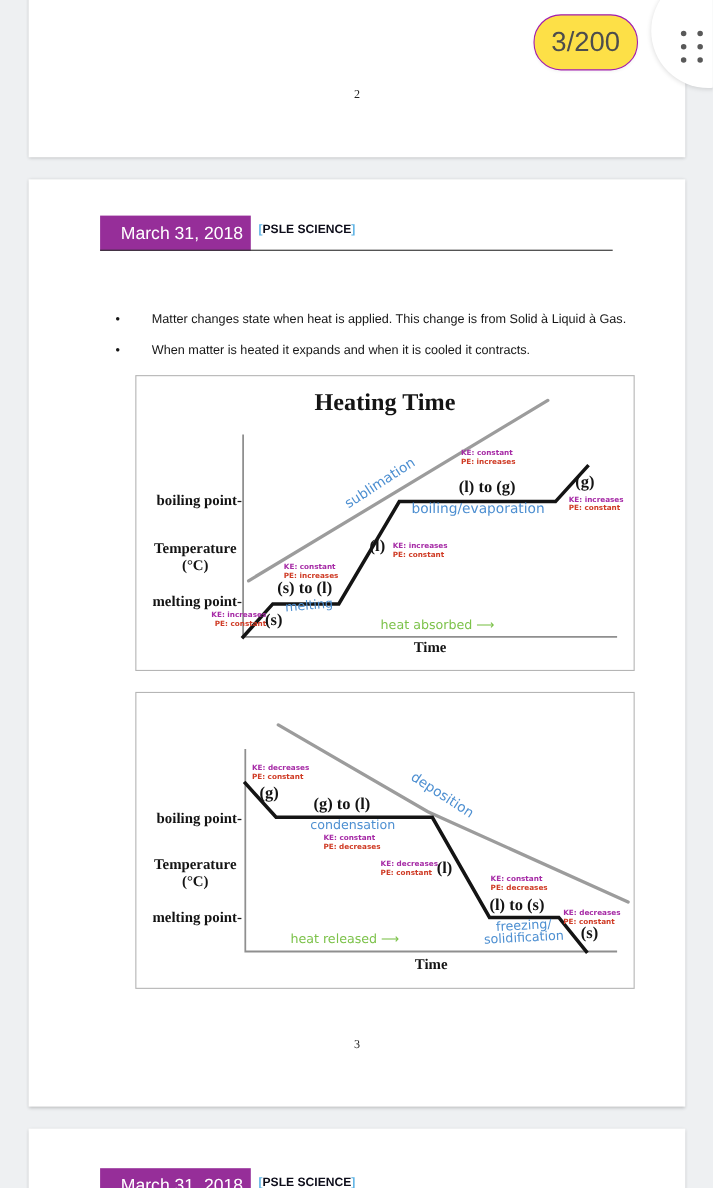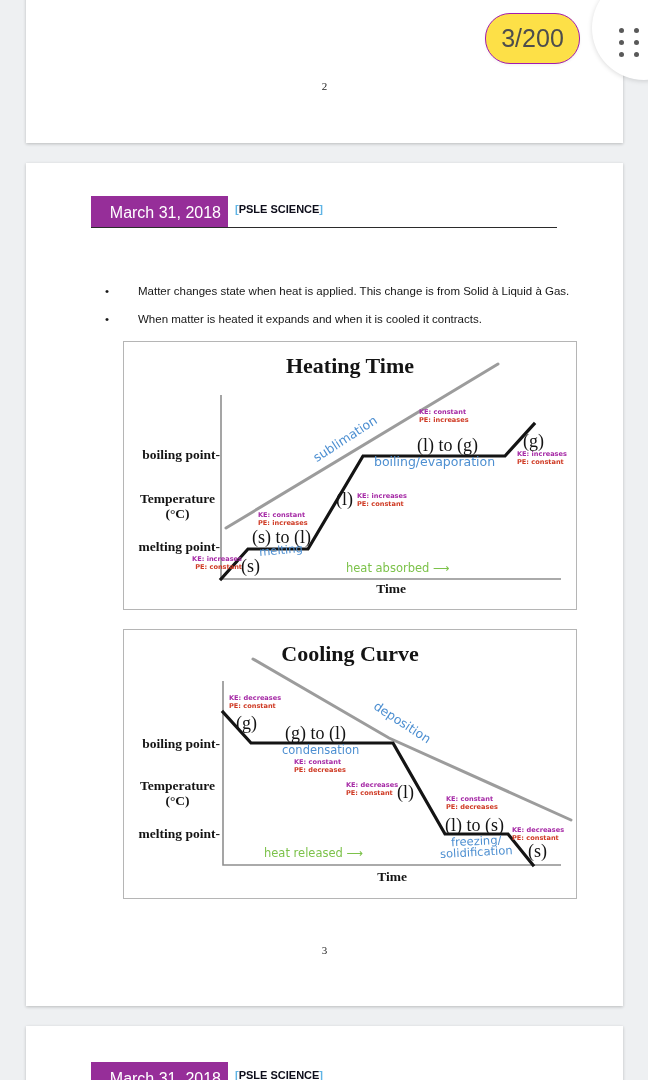--- a/index.html
+++ b/index.html
@@ -24,22 +24,22 @@
   .fig{position:absolute;left:97px;width:452px;height:267px;background:#fff;
        border:1px solid #b5b5b5;overflow:hidden;}
   .fig-title{position:absolute;left:0;right:0;top:11px;text-align:center;
              font-family:"Liberation Serif",serif;font-weight:bold;font-size:22px;color:#141414;}
   .fig svg{position:absolute;left:0;top:0;}
   .axis{fill:none;stroke:#8f8f8f;stroke-width:1.6;}
   .curve{fill:none;stroke:#141414;stroke-width:3.2;stroke-linejoin:miter;stroke-linecap:square;}
   .grayline{fill:none;stroke:#9c9c9c;stroke-width:3;stroke-linecap:round;}
   .axlabel{position:absolute;font-family:"Liberation Serif",serif;font-weight:bold;
            font-size:13.5px;color:#141414;line-height:15px;}
-  .state{position:absolute;font-family:"Liberation Serif",serif;font-weight:normal;
-         font-size:18px;color:#141414;white-space:nowrap;}
+  .state{position:absolute;font-family:"Liberation Serif",serif;font-weight:bold;
+         font-size:15px;color:#141414;white-space:nowrap;}
   .kp{position:absolute;font-family:"DejaVu Sans",sans-serif;font-size:6.6px;line-height:8px;
       font-weight:bold;white-space:nowrap;}
   .kp .ke{color:#a62ba6;display:block;}
   .kp .pe{color:#cf3b25;display:block;}
   .hand{position:absolute;font-family:"DejaVu Sans",sans-serif;color:#4d8fd1;
         font-size:11.5px;white-space:nowrap;}
   .green{position:absolute;font-family:"DejaVu Sans",sans-serif;color:#7cc24a;
          font-size:11.5px;white-space:nowrap;}
   
   .pill{position:absolute;left:485px;top:13px;width:93px;height:49px;background:#fde047;
@@ -118,21 +118,20 @@
       <div class="state" style="left:399px;top:89px;">(g)</div>
       <div class="kp" style="left:393px;top:108px;">
         <span class="ke">KE: increases</span>
         <span class="pe">PE: constant</span>
       </div>
       <div class="green" style="left:222px;top:219px;">heat absorbed ⟶</div>
       <div class="axlabel" style="left:237px;top:239px;width:60px;text-align:center;">Time</div>
     </div>
 
     <div class="fig" style="top:466px;height:268px;">
-      <div class="fig-title">Cooling Curve</div>
       <svg width="452" height="268">
         <polyline class="grayline" points="129,29 265,108 447,190"></polyline>
         <polyline class="axis" points="99,51 99,235 437,235"></polyline>
         <polyline class="curve" points="99,82 127,113 269,113 321,204 384,204 409,235"></polyline>
       </svg>
       <div class="kp" style="left:105px;top:64px;">
         <span class="ke">KE: decreases</span>
         <span class="pe">PE: constant</span>
       </div>
       <div class="state" style="left:112px;top:83px;">(g)</div>

